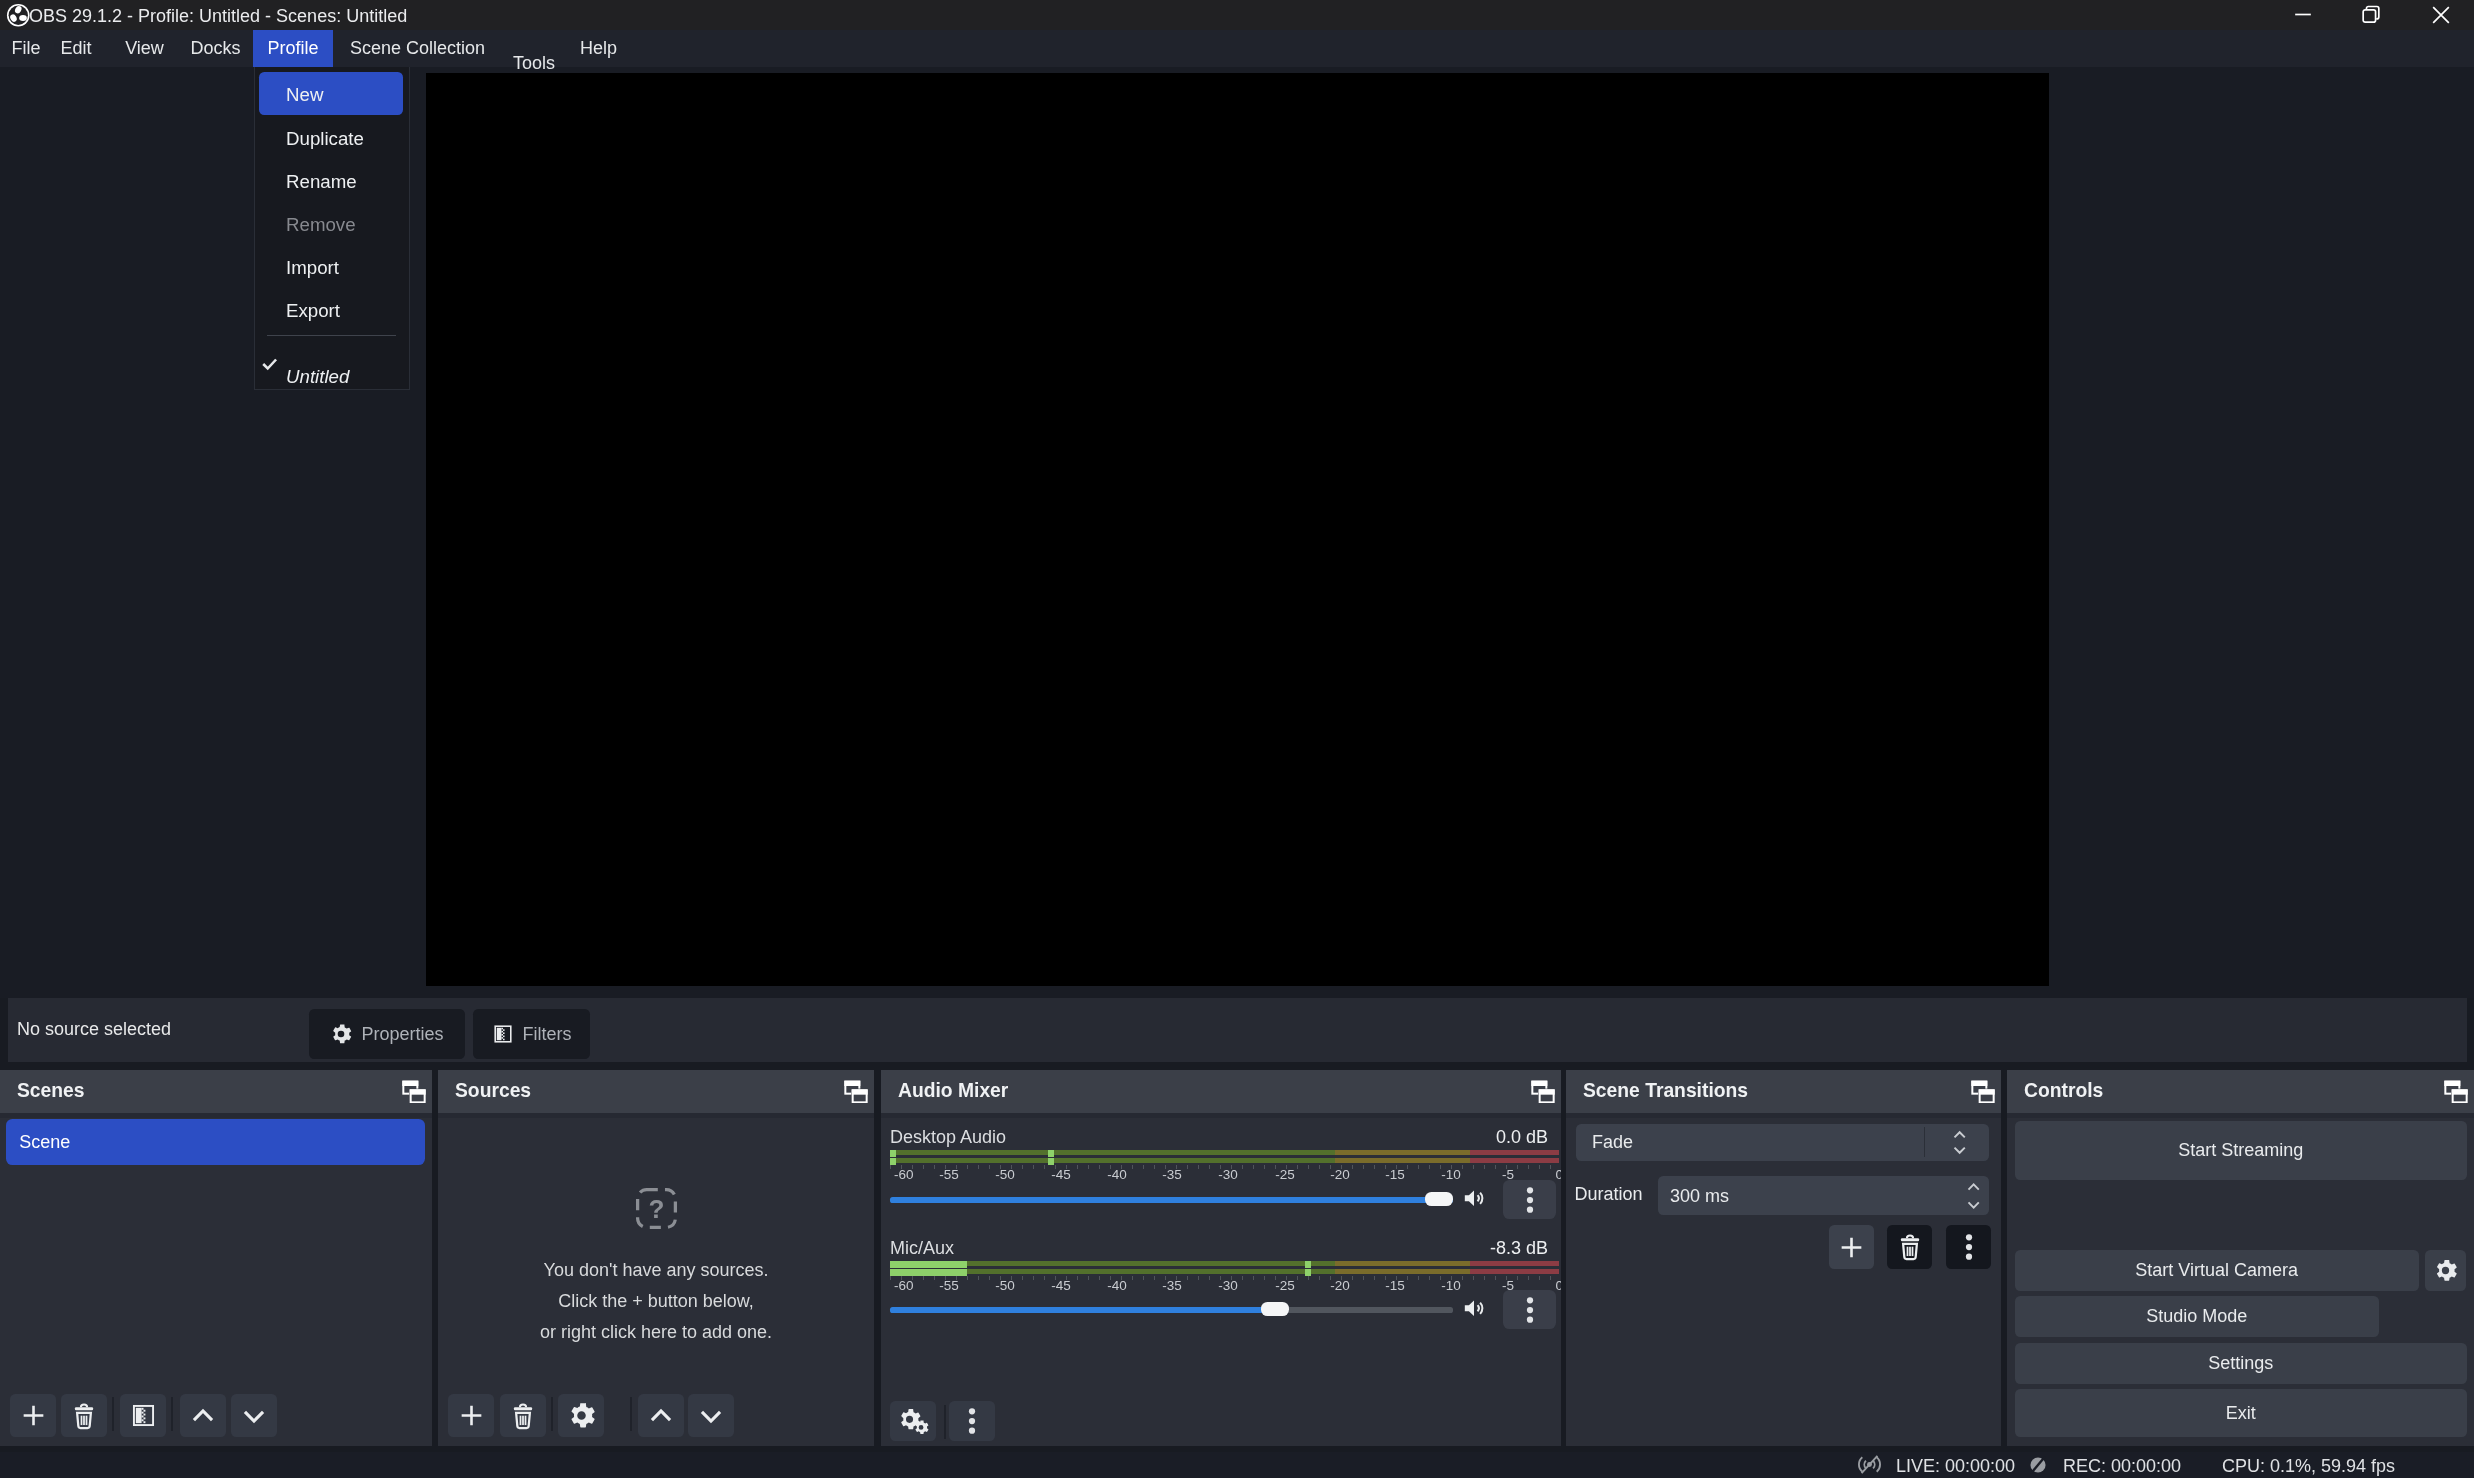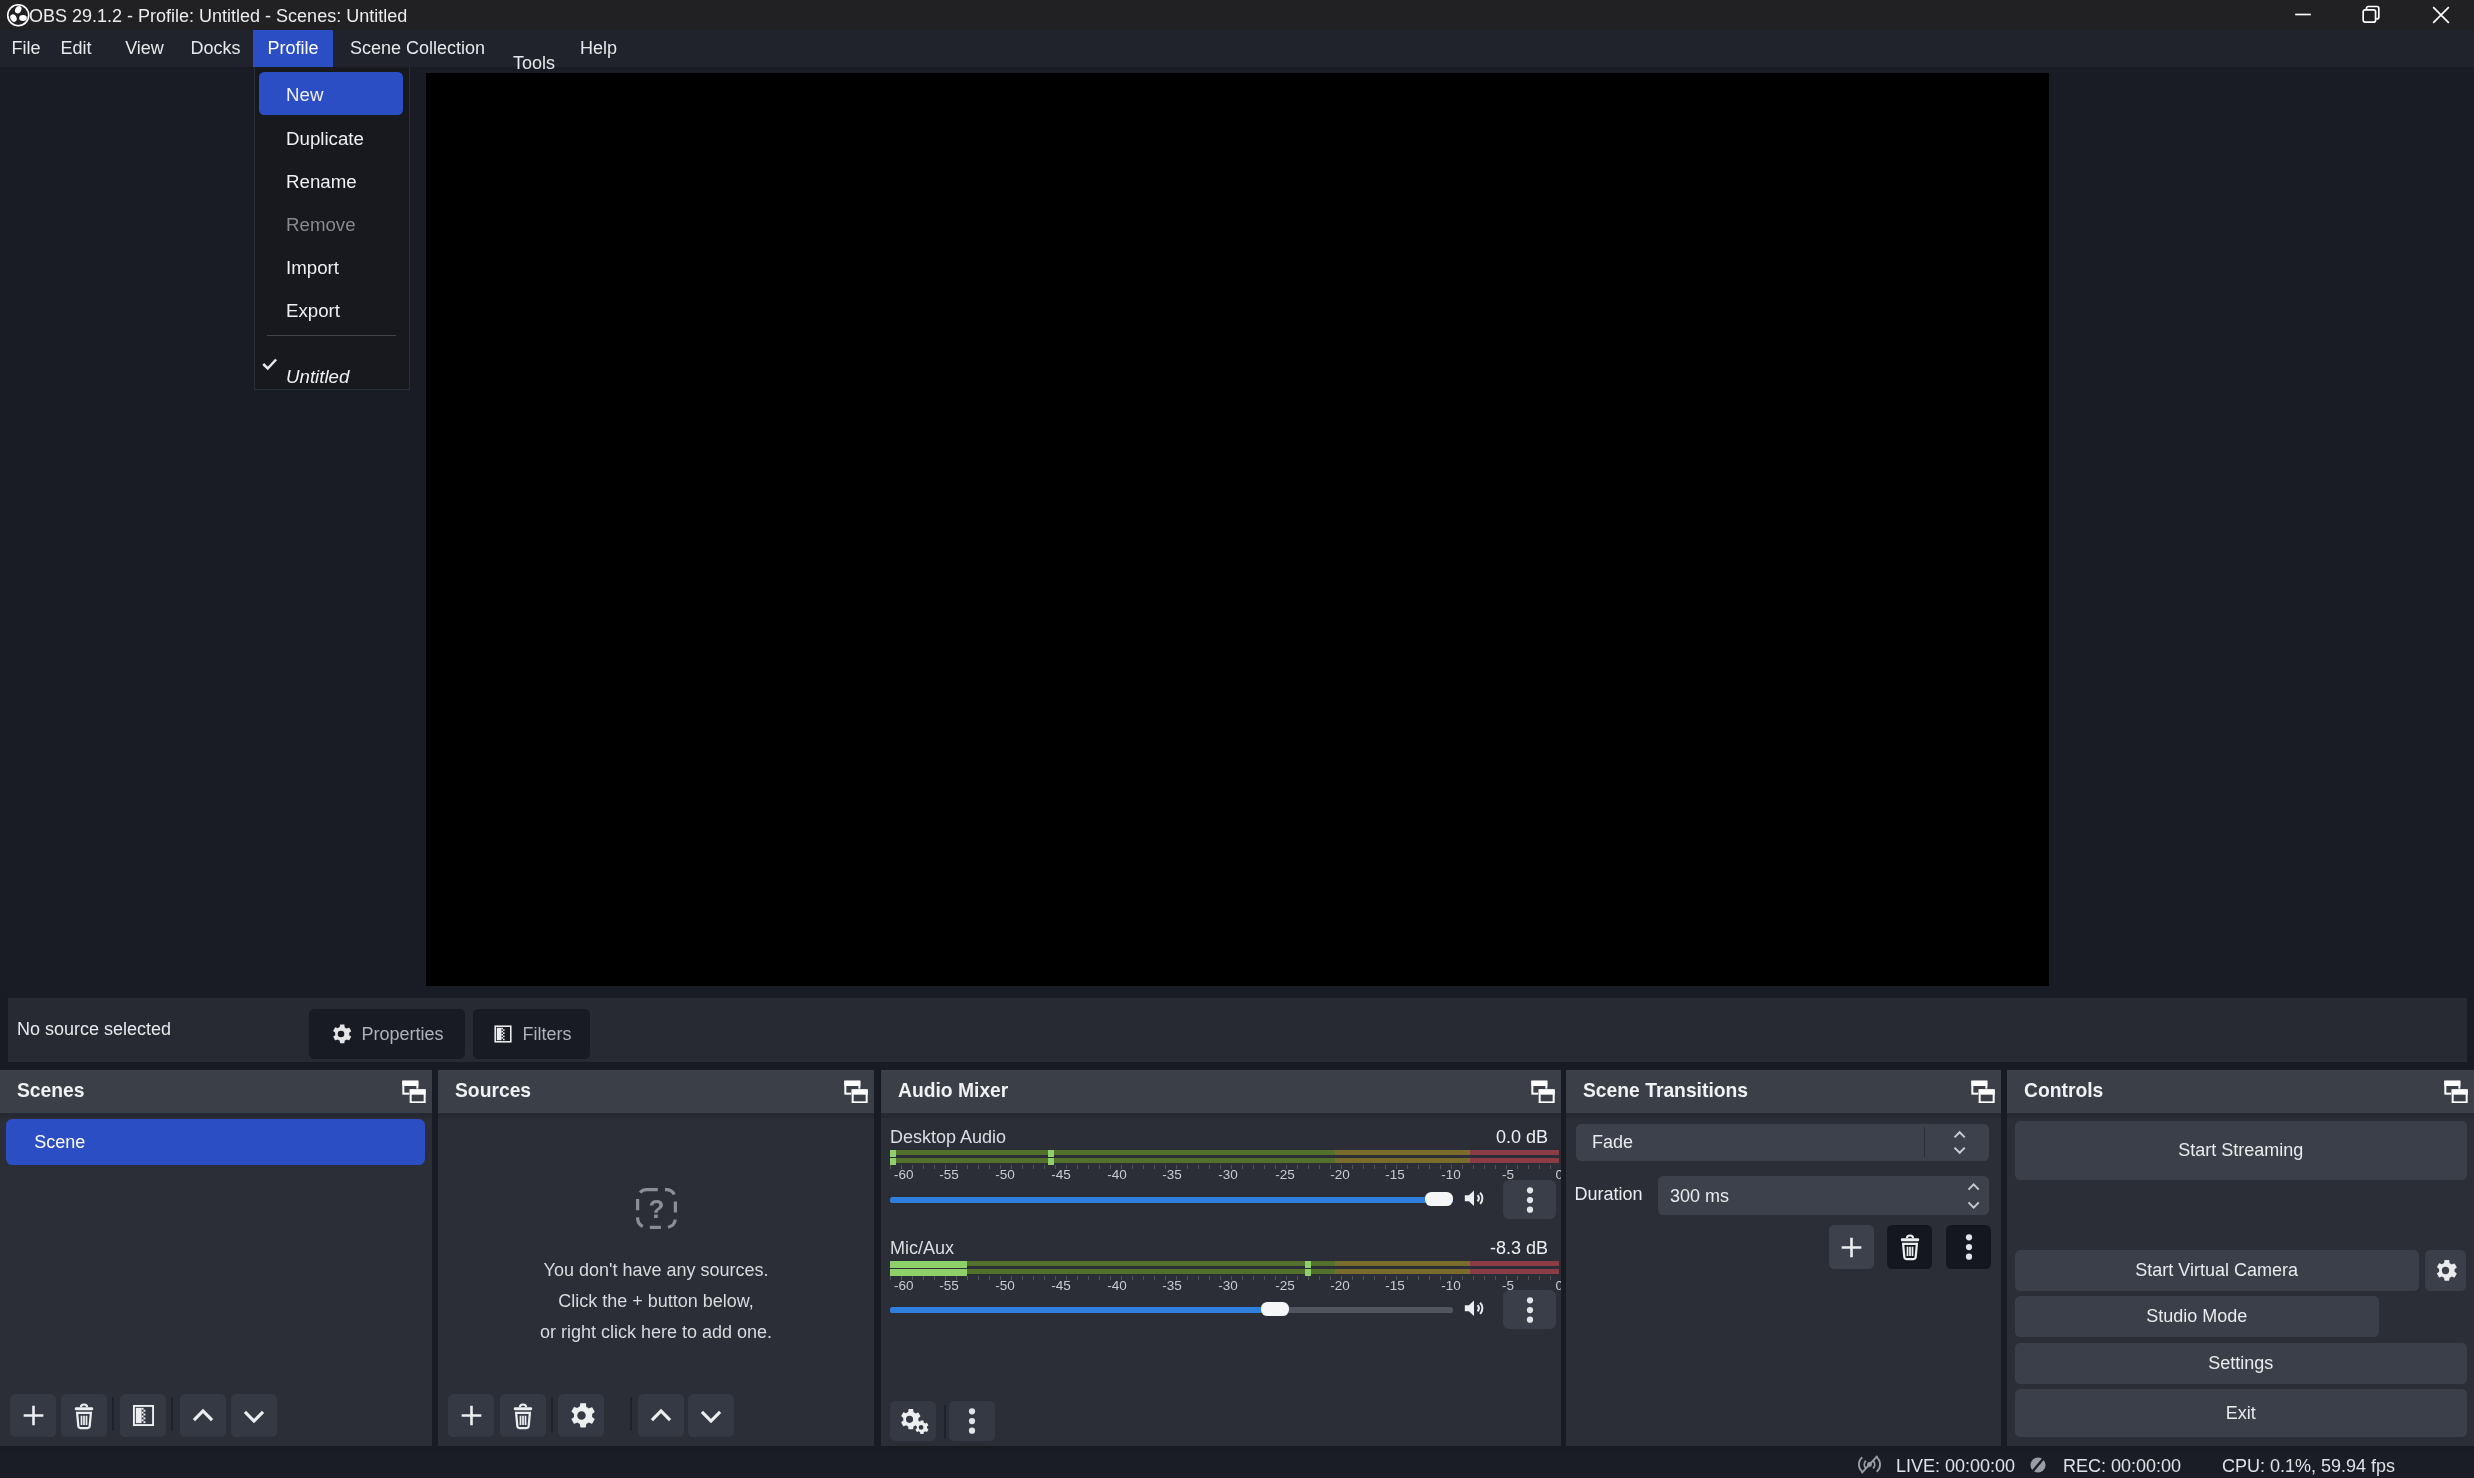--- a/index.html
+++ b/index.html
@@ -160,21 +160,21 @@
   <div class="dhead"></div>
   <div class="dtitle">Scenes</div>
   <svg class="popout" viewBox="0 0 36 36">
       <rect x="2" y="4" width="21" height="18" fill="none" stroke="#fff" stroke-width="3"></rect>
       <rect x="2" y="4" width="21" height="5" fill="#fff" stroke="#fff" stroke-width="3"></rect>
       <rect x="10.5" y="14.5" width="26" height="23" fill="#3b3f48"></rect>
       <rect x="13" y="17" width="21" height="18" fill="none" stroke="#fff" stroke-width="3"></rect>
       <rect x="13" y="17" width="21" height="5" fill="#fff" stroke="#fff" stroke-width="3"></rect>
     </svg>
   <div class="abs" style="left:6.4px;top:49px;width:419px;height:46px;background:var(--blue);border-radius:6.4px;"></div>
-  <div class="abs txt" style="left:19.3px;top:63px;color:#fff;font-size:18px;margin-left:15px;">Scene</div>
+  <div class="abs txt" style="left:19.3px;top:63px;color:#fff;font-size:18px;">Scene</div>
   <div class="toolbtn" style="left:10.3px;">
       <svg width="27" height="27" viewBox="0 0 48 48">
         <use href="#i-plus"></use>
       </svg>
     </div>
   <div class="toolbtn" style="left:61px;">
       <svg width="30" height="30" viewBox="0 0 48 48">
         <use href="#i-trash"></use>
       </svg>
     </div>

